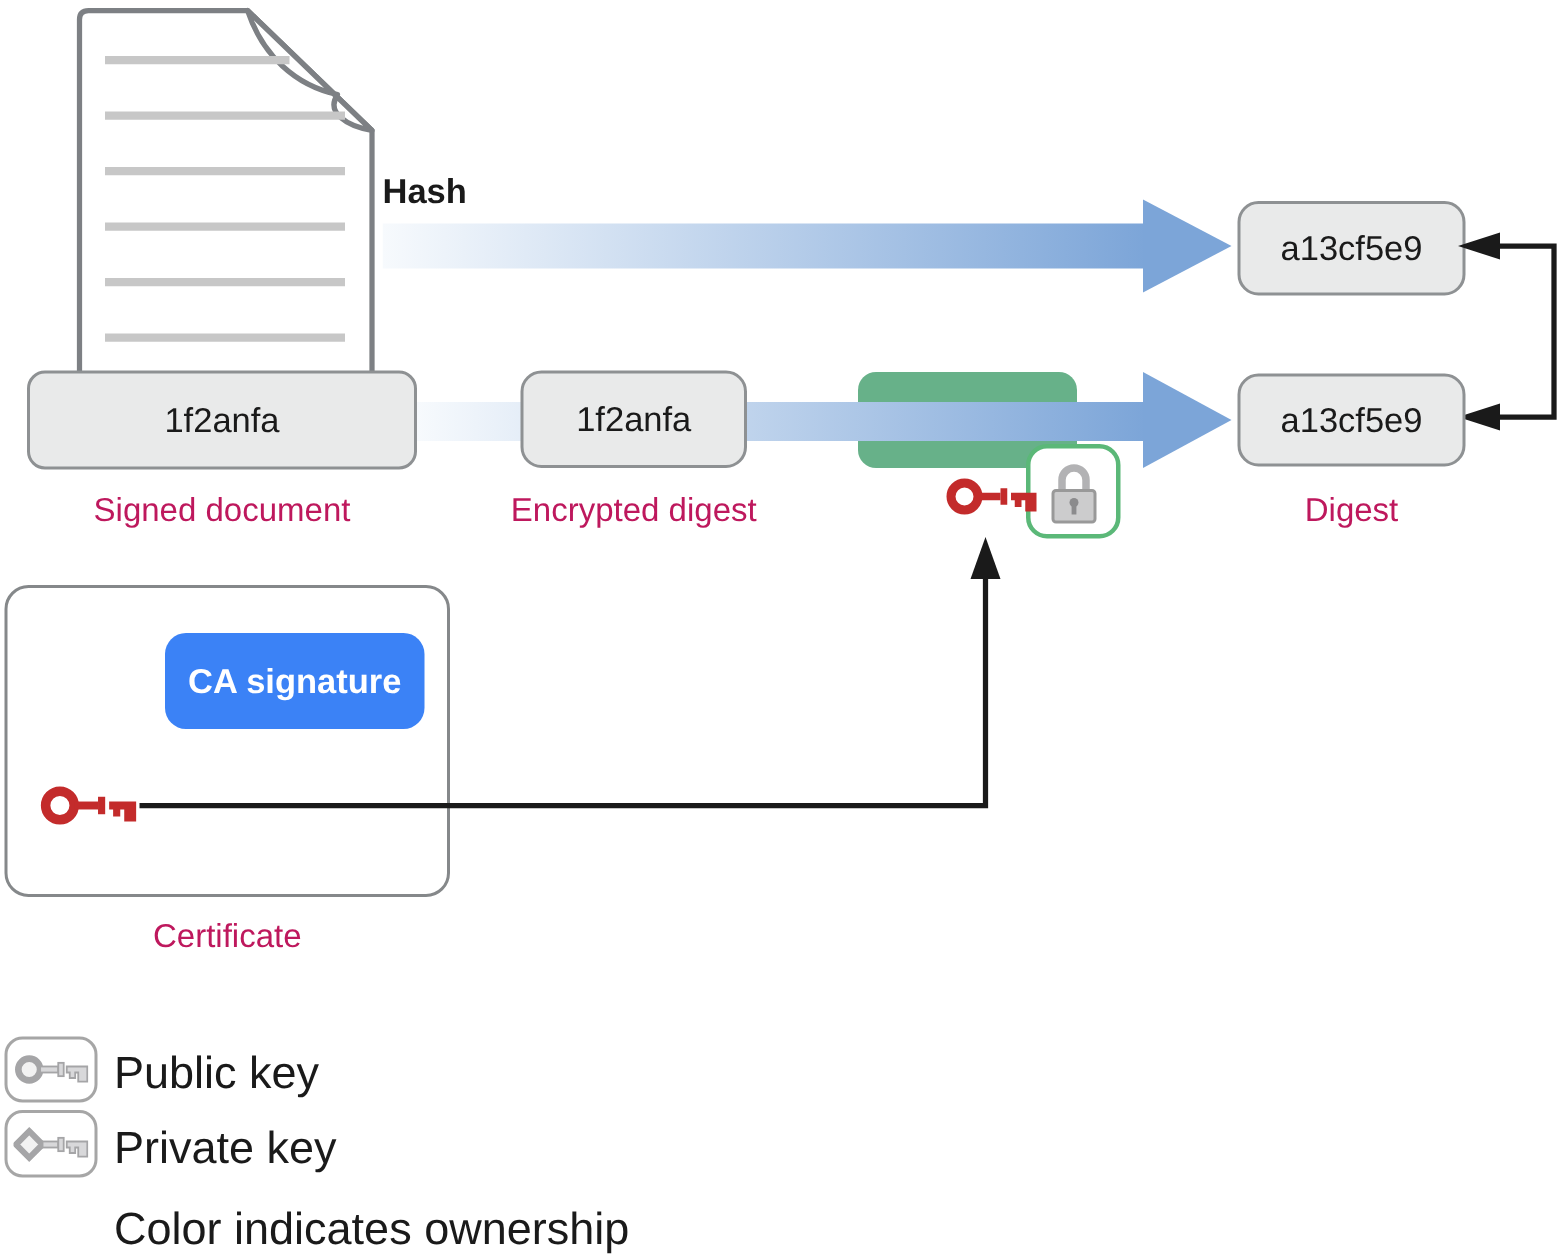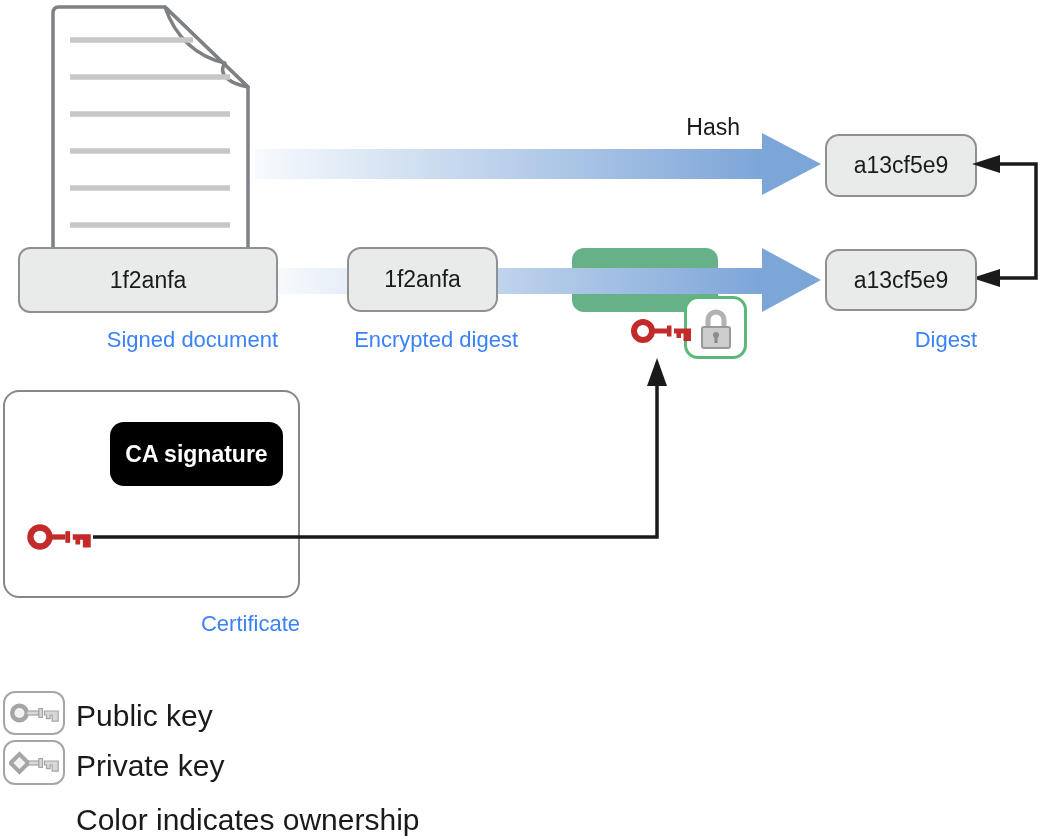--- a/index.html
+++ b/index.html
@@ -7,33 +7,33 @@
     position:relative;width:1044px;height:836px;background:#ffffff;overflow:hidden;
     font-family:"Liberation Sans", sans-serif;color:#1a1a1a;
   }
   .abs{position:absolute;}
   .node{
     position:absolute;background:#e9eaea;border:2.5px solid #8e9193;
     display:flex;align-items:center;justify-content:center;
     font-size:23px;color:#1a1a1a;box-sizing:border-box;
   }
   .r12{border-radius:12px;} .r14{border-radius:14px;text-align:center;}
-  .lbl{position:absolute;font-size:22px;color:#3b82f6;text-align:right;}
-  .hash-lbl{position:absolute;font-size:23px;font-weight:normal;text-align:right;}
+  .lbl{position:absolute;font-size:22px;color:#be185d;text-align:center;}
+  .hash-lbl{position:absolute;font-size:23px;font-weight:bold;text-align:left;}
   .green-box{position:absolute;background:#67b189;border-radius:12px;}
   .lock-badge{
     position:absolute;background:#ffffff;border:3px solid #5bb878;border-radius:14px;
     display:flex;align-items:center;justify-content:center;box-sizing:border-box;
   }
   .cert-box{
     position:absolute;background:#ffffff;border:2.5px solid #85888a;border-radius:16px;
     box-sizing:border-box;
   }
   .ca-box{
-    position:absolute;background:#000000;border-radius:14px;color:#ffffff;
+    position:absolute;background:#3b82f6;border-radius:14px;color:#ffffff;
     font-size:23px;font-weight:bold;display:flex;align-items:center;justify-content:center;
   }
   .legend-badge{
     position:absolute;background:#ffffff;border:2.5px solid #a6a6a6;border-radius:12px;
     display:flex;align-items:center;justify-content:center;box-sizing:border-box;
   }
   .legend-lbl{position:absolute;font-size:30px;color:#1a1a1a;}
   svg{display:block;}
 </style>
 </head>

